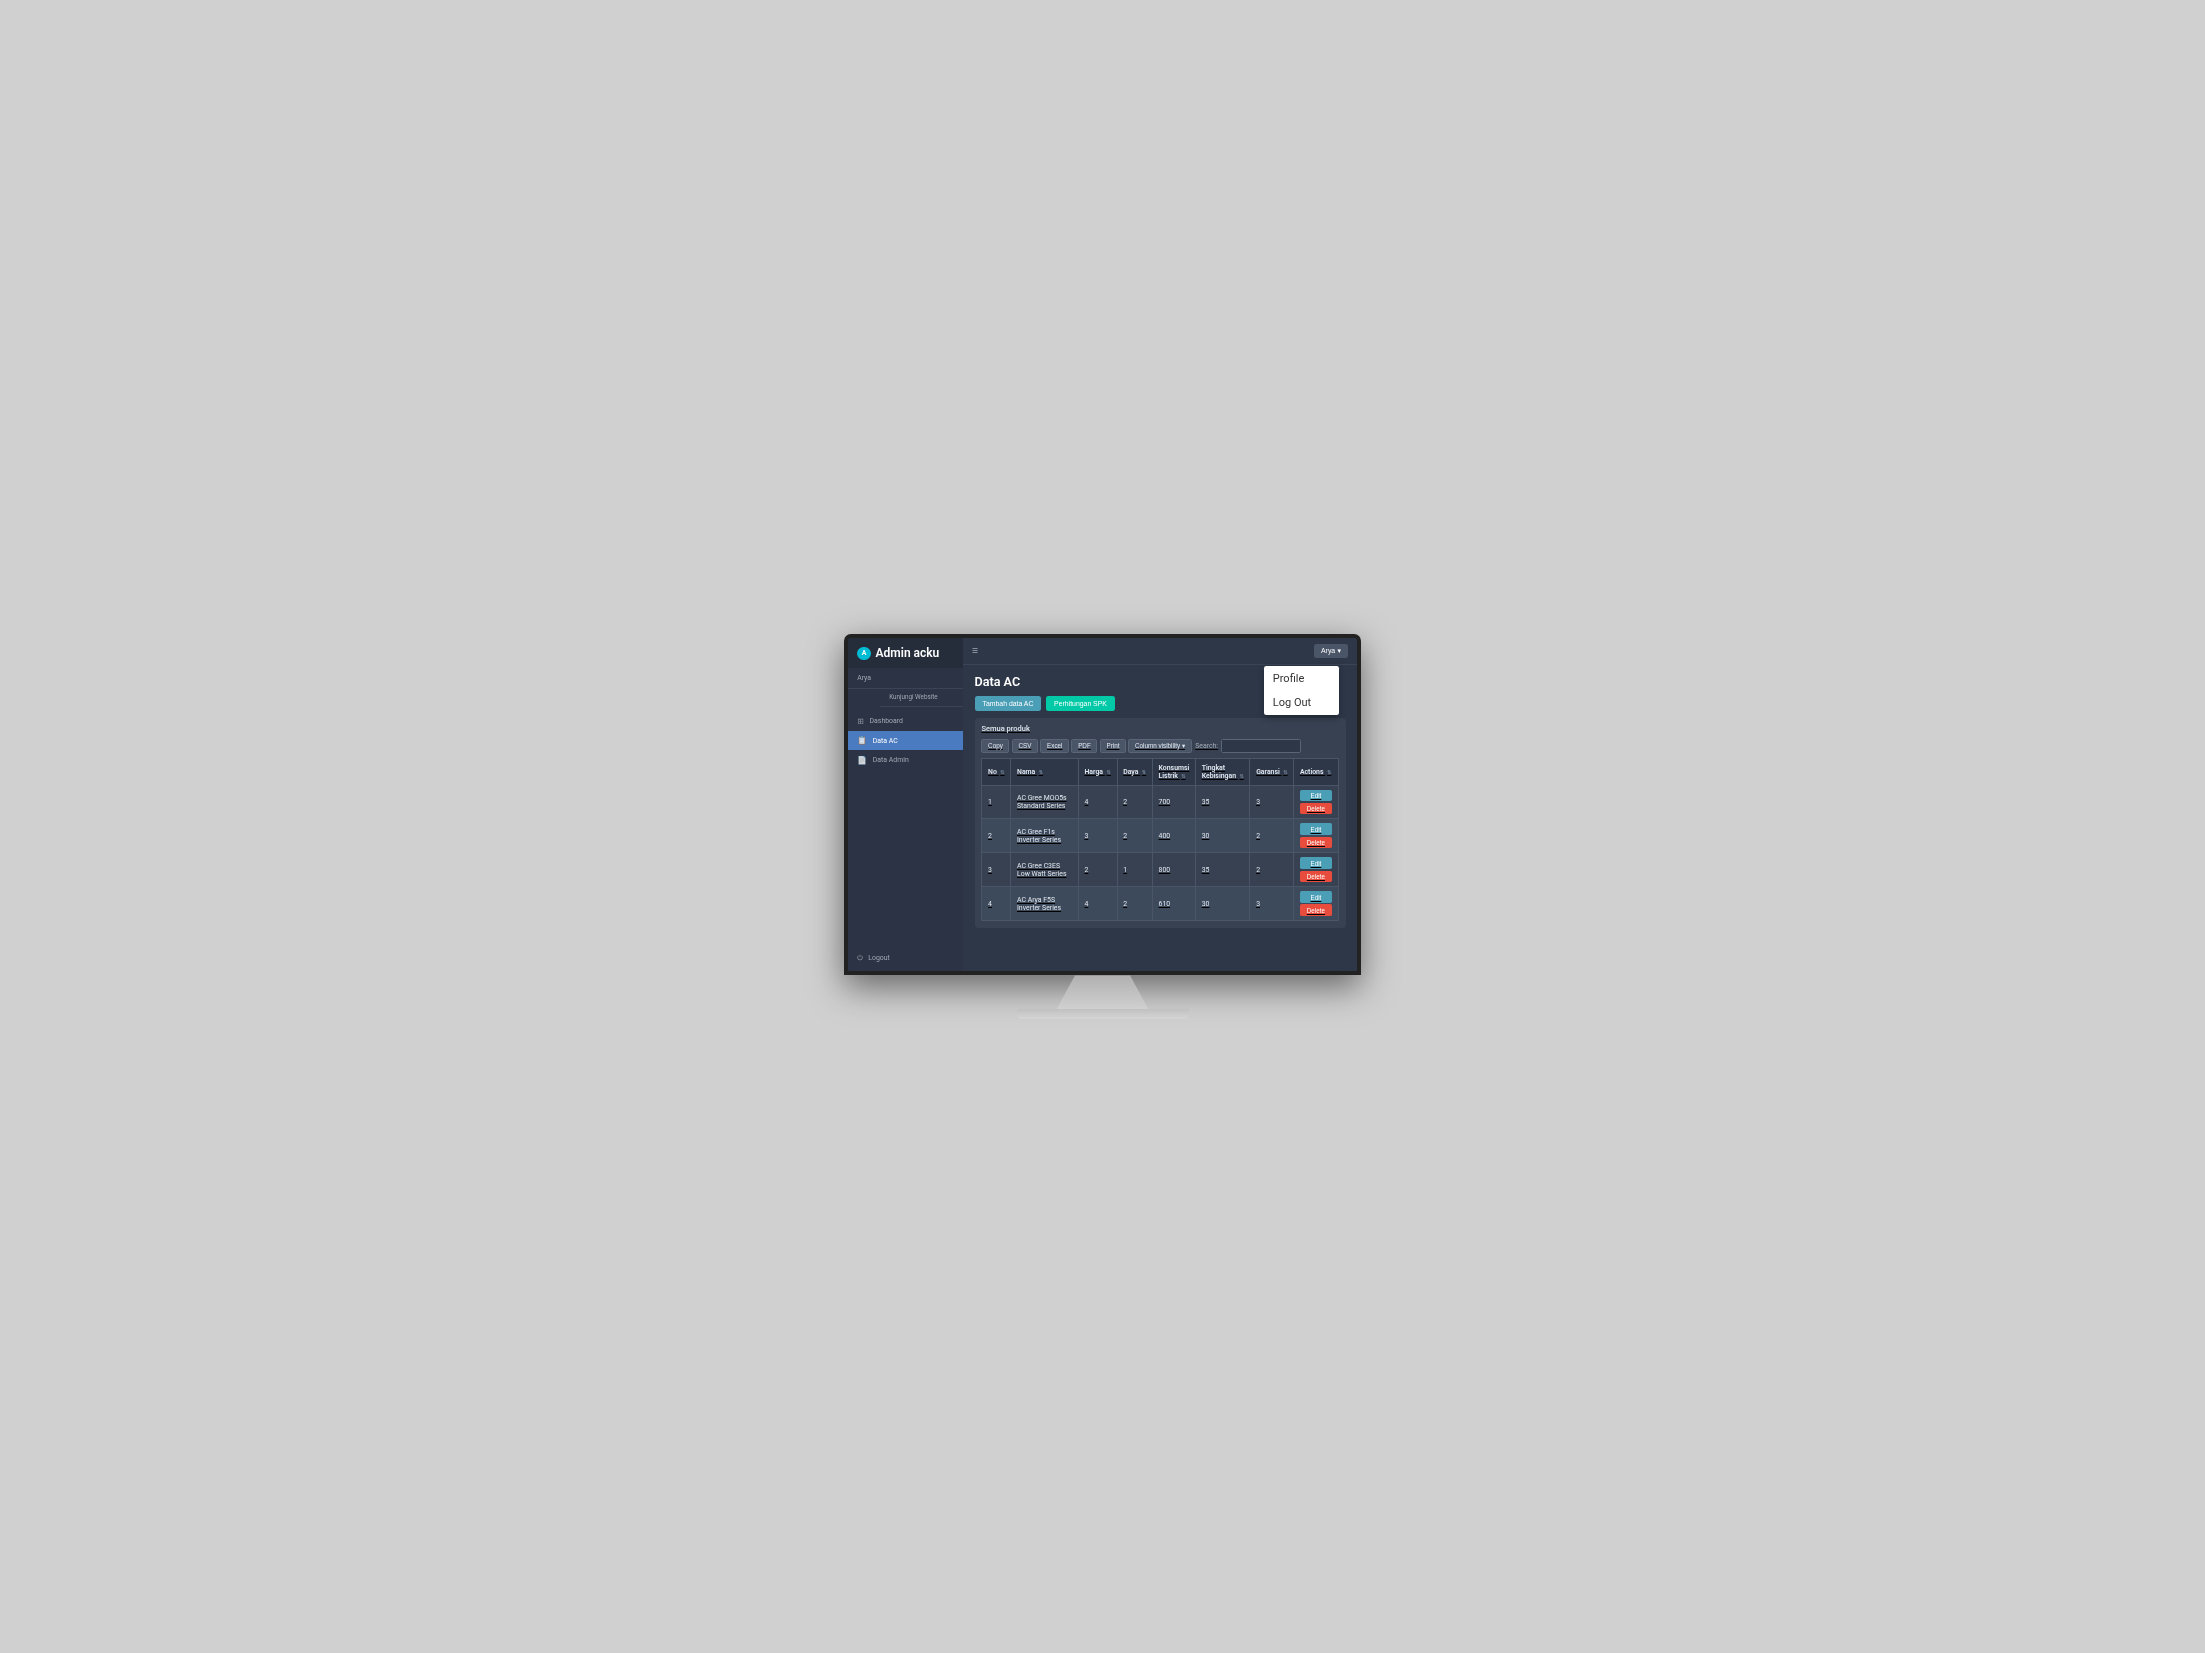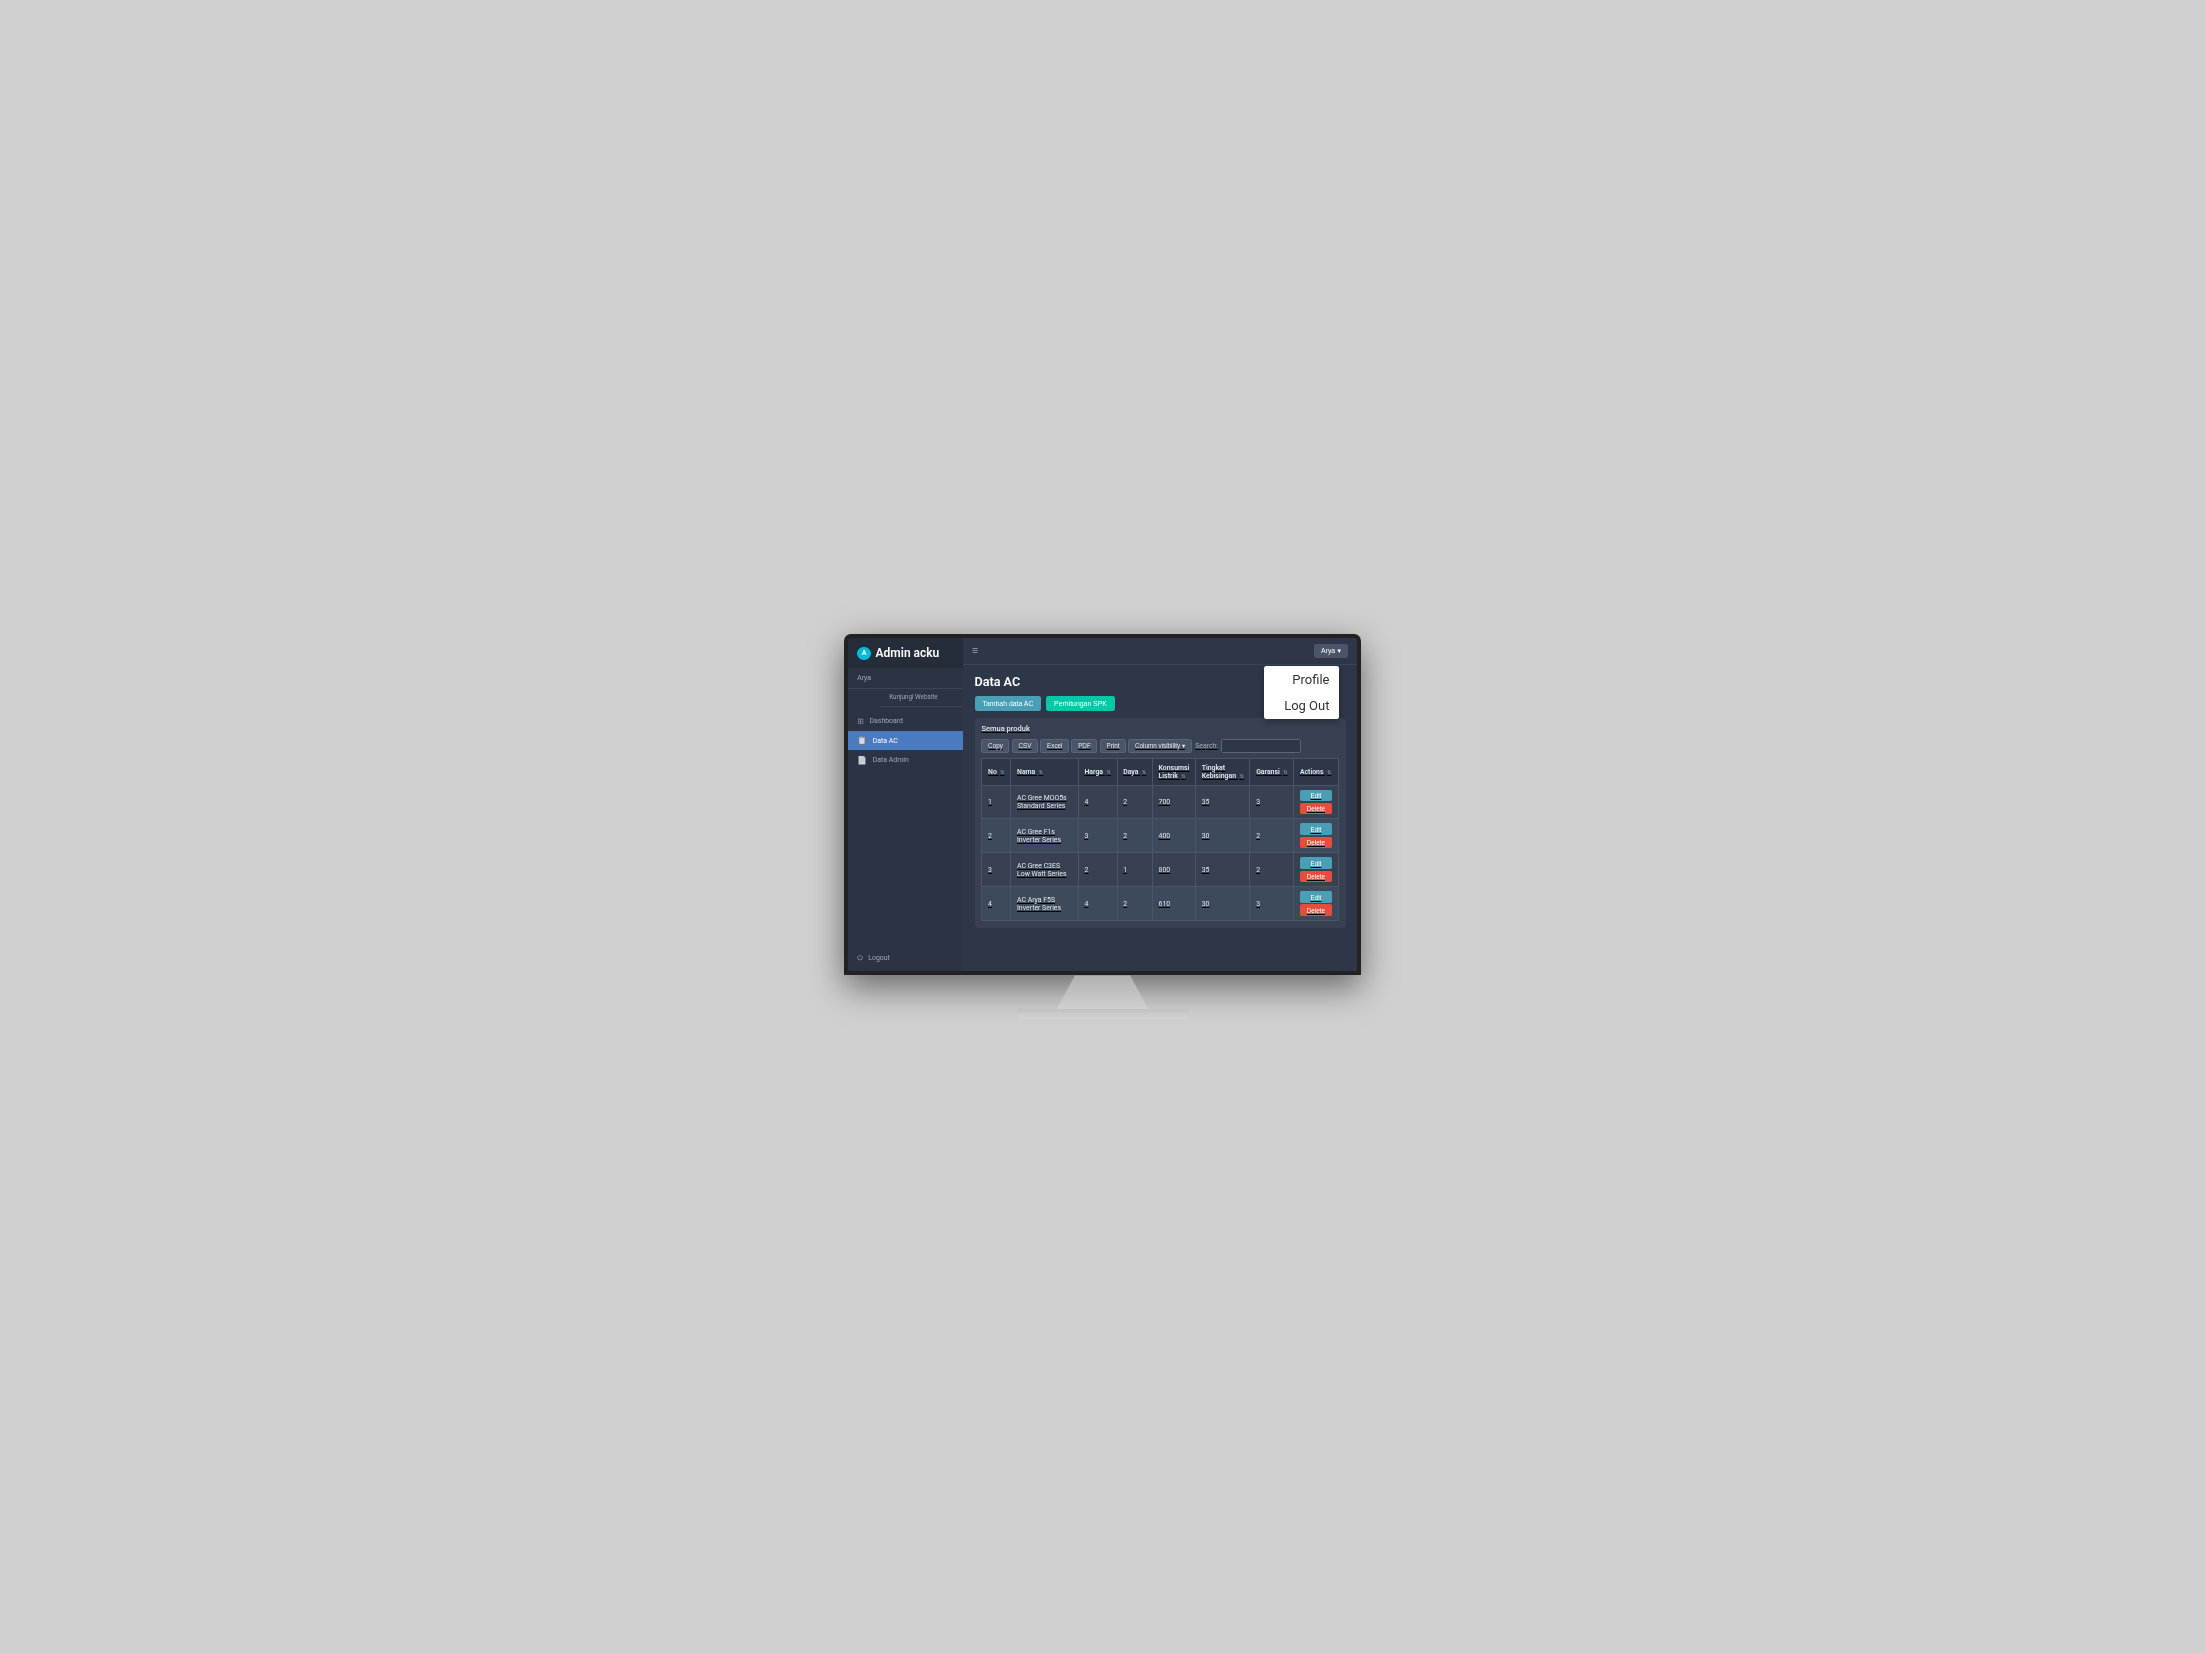--- a/index.html
+++ b/index.html
@@ -345,24 +345,23 @@
       background: #ffffff;
       border-radius: 2.3px;
       box-shadow: 0 2.3px 6.9px rgba(0,0,0,0.3);
       z-index: 100;
       min-width: 75px;
       overflow: hidden;
     }
 
     .dropdown-item {
       padding: 5.7px 9.2px;
-      font-size: 13px;
+      font-size: 11px;
       color: #333;
       cursor: pointer;
-      text-align: right;
     }
 
     .topbar-right {
       position: relative;
     }
   </style>
 </head>
 <body>
 
 <div class="monitor-wrapper">

